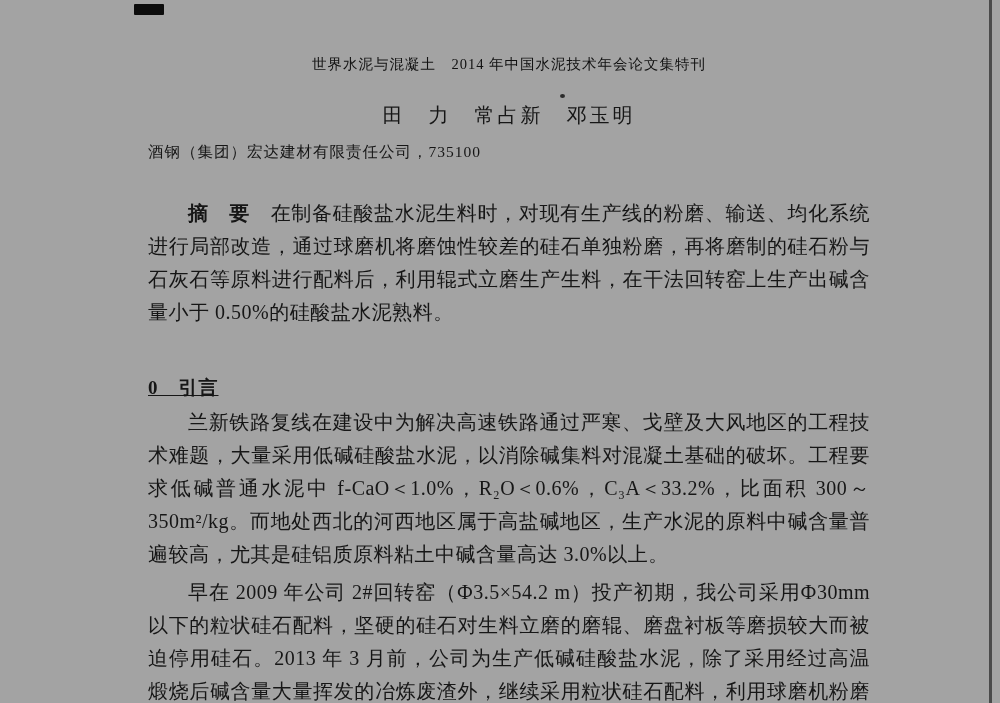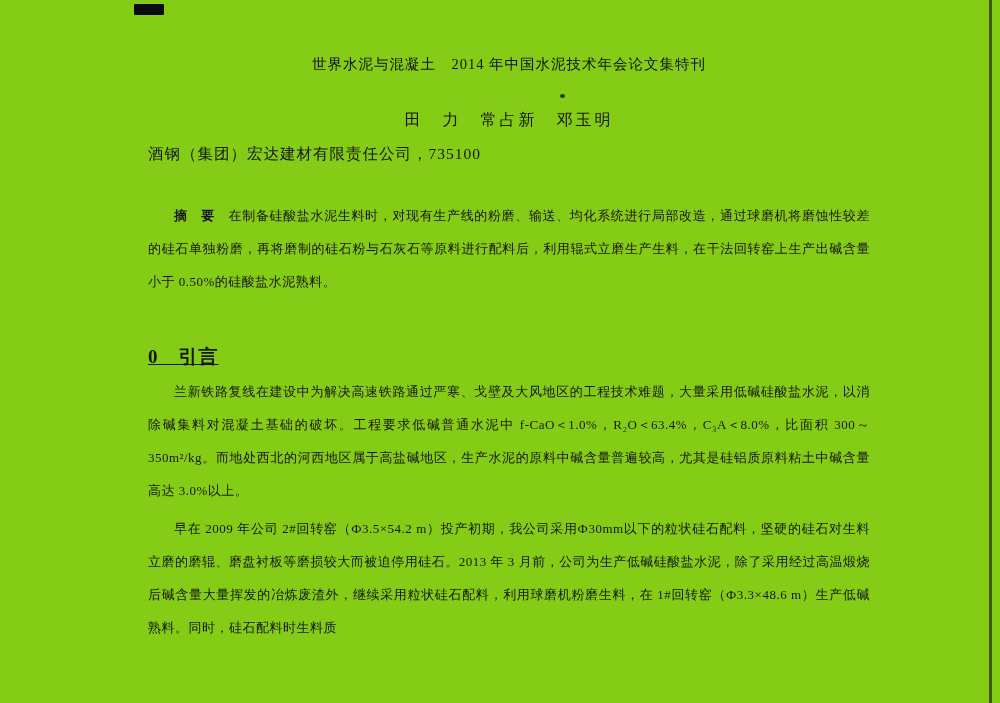--- a/index.html
+++ b/index.html
@@ -3,21 +3,21 @@
 <meta charset="utf-8">
 <style>
   * { margin: 0; padding: 0; box-sizing: border-box; }
   html, body { background: #ffffff; }
   body { font-family: "Liberation Serif", "DejaVu Serif", serif; color: #161616; }
 
   .scan {
     position: relative;
     width: 1000px;
     height: 703px;
-    background: #84cc16;
+    background: #a3a3a3;
     overflow: hidden;
   }
 
   
   .artifact { position: absolute; background: #0c0c0c; }
   .artifact-topleft { left: 134px; top: 4px; width: 30px; height: 11px; border-radius: 1px; }
   .artifact-right-strip { right: 8px; top: 0; width: 3px; height: 100%; background: #1a1a1a; opacity: .65; }
   .artifact-dot { left: 560px; top: 94px; width: 5px; height: 4px; border-radius: 50%; opacity: .8; }
 
   .content {
@@ -37,35 +37,35 @@
   .paper-title {
     margin-top: 40px;
     text-align: center;
     font-size: 27px;
     font-weight: bold;
     letter-spacing: 2px;
     color: #0d0d0d;
   }
 
   .authors {
-    margin-top: 36px;
+    margin-top: 28px;
     text-align: center;
-    font-size: 16px;
+    font-size: 20px;
     letter-spacing: 3px;
   }
 
   .affiliation {
     margin-top: 13px;
     text-align: left;
     font-size: 15.5px;
     letter-spacing: 1px;
   }
 
   .body-text {
-    font-size: 13px;
+    font-size: 20px;
     line-height: 33px;
     text-align: justify;
     letter-spacing: .5px;
   }
 
   .abstract {
     margin-top: 34px;
     text-indent: 2em;
   }
 
@@ -106,18 +106,18 @@
 
     <div class="affiliation">酒钢（集团）宏达建材有限责任公司，735100</div>
 
     <p class="body-text abstract">
       <span class="label">摘　要</span><span>　在制备硅酸盐水泥生料时，对现有生产线的粉磨、输送、均化系统进行局部改造，通过球磨机将磨蚀性较差的硅石单独粉磨，再将磨制的硅石粉与石灰石等原料进行配料后，利用辊式立磨生产生料，在干法回转窑上生产出碱含量小于 0.50%的硅酸盐水泥熟料。</span>
     </p>
 
 
     <h2 class="section-heading">0　引言</h2>
 
-    <p class="body-text para">兰新铁路复线在建设中为解决高速铁路通过严寒、戈壁及大风地区的工程技术难题，大量采用低碱硅酸盐水泥，以消除碱集料对混凝土基础的破坏。工程要求低碱普通水泥中 f-CaO＜1.0%，R₂O＜63.4%，C₃A＜8.0%，比面积 300～350m²/kg。而地处西北的河西地区属于高盐碱地区，生产水泥的原料中碱含量普遍较高，尤其是硅铝质原料粘土中碱含量高达 3.0%以上。</p>
+    <p class="body-text para">兰新铁路复线在建设中为解决高速铁路通过严寒、戈壁及大风地区的工程技术难题，大量采用低碱硅酸盐水泥，以消除碱集料对混凝土基础的破坏。工程要求低碱普通水泥中 f-CaO＜1.0%，R₂O＜0.6%，C₃A＜33.2%，比面积 300～350m²/kg。而地处西北的河西地区属于高盐碱地区，生产水泥的原料中碱含量普遍较高，尤其是硅铝质原料粘土中碱含量高达 3.0%以上。</p>
 
     <p class="body-text para">早在 2009 年公司 2#回转窑（Ф3.5×54.2 m）投产初期，我公司采用Ф30mm以下的粒状硅石配料，坚硬的硅石对生料立磨的磨辊、磨盘衬板等磨损较大而被迫停用硅石。2013 年 3 月前，公司为生产低碱硅酸盐水泥，除了采用经过高温煅烧后碱含量大量挥发的冶炼废渣外，继续采用粒状硅石配料，利用球磨机粉磨生料，在 1#回转窑（Ф3.3×48.6 m）生产低碱熟料。同时，硅石配料时生料质</p>
 
   </div>
 </div>
 
 </body></html>

